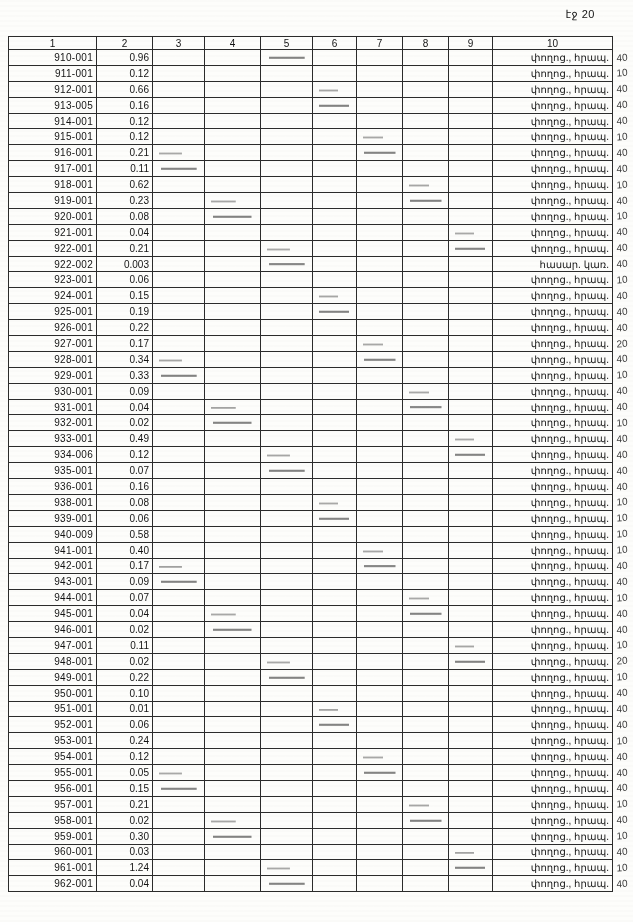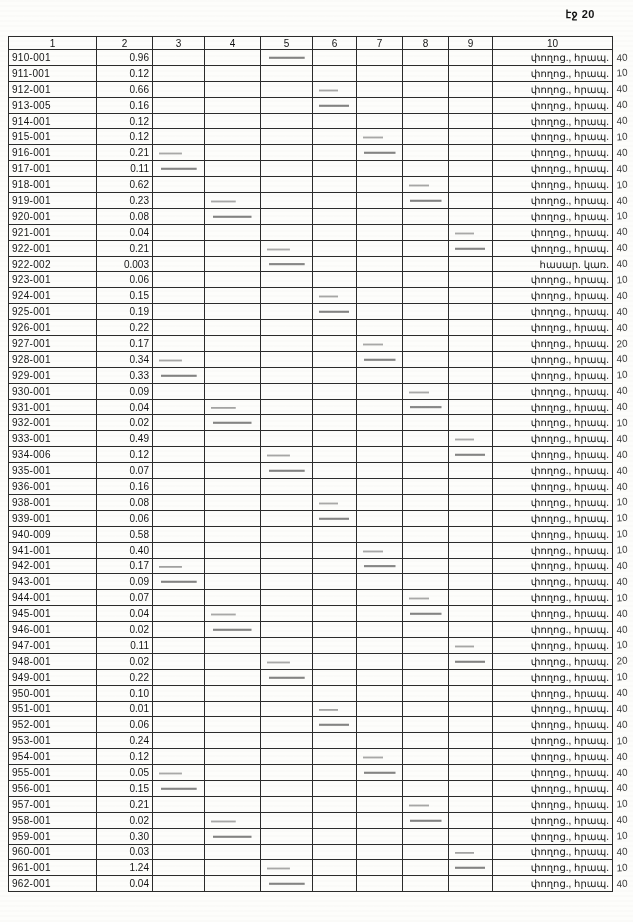--- a/index.html
+++ b/index.html
@@ -6,42 +6,42 @@
   body{
     width:633px;height:922px;
     background:#fdfdfb;
     font-family:"Liberation Sans",sans-serif;
     color:#131313;
     position:relative;
     overflow:hidden;
   }
   .corner-label{
     position:absolute;top:8px;right:38px;
-    font-size:11px;font-weight:bold;letter-spacing:.5px;
+    font-size:11px;font-weight:normal;letter-spacing:.5px;
   }
   table.sheet{
     position:absolute;top:36px;left:8px;
     border-collapse:collapse;
     table-layout:fixed;
   }
   table.sheet td{
     border:1px solid #2b2b2b;
     height:14.9px;
     font-size:10px;
     padding:0 3px;
     overflow:hidden;
     white-space:nowrap;
     vertical-align:middle;
   }
   tr.header-row td{
     height:12px;
     text-align:center;
     font-size:10px;
   }
-  td.cell-id{ text-align:left; letter-spacing:.3px; }
+  td.cell-id{ text-align:right; letter-spacing:.3px; }
   td.cell-val{ text-align:right; }
   td.cell-desc{ text-align:right; font-size:10px; }
   td.cell-mark{
     border:none !important;
     font-size:8px;
     color:#3c3c3c;
     padding:0 0 0 3px;
     text-align:left;
     transform:rotate(-4deg);
   }

